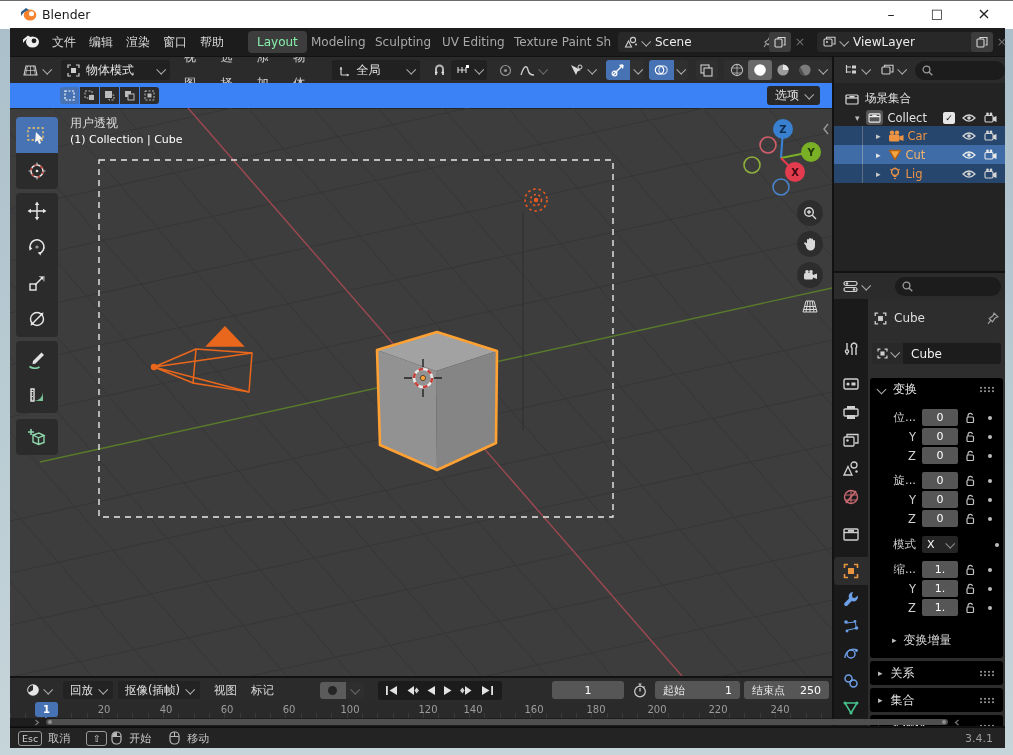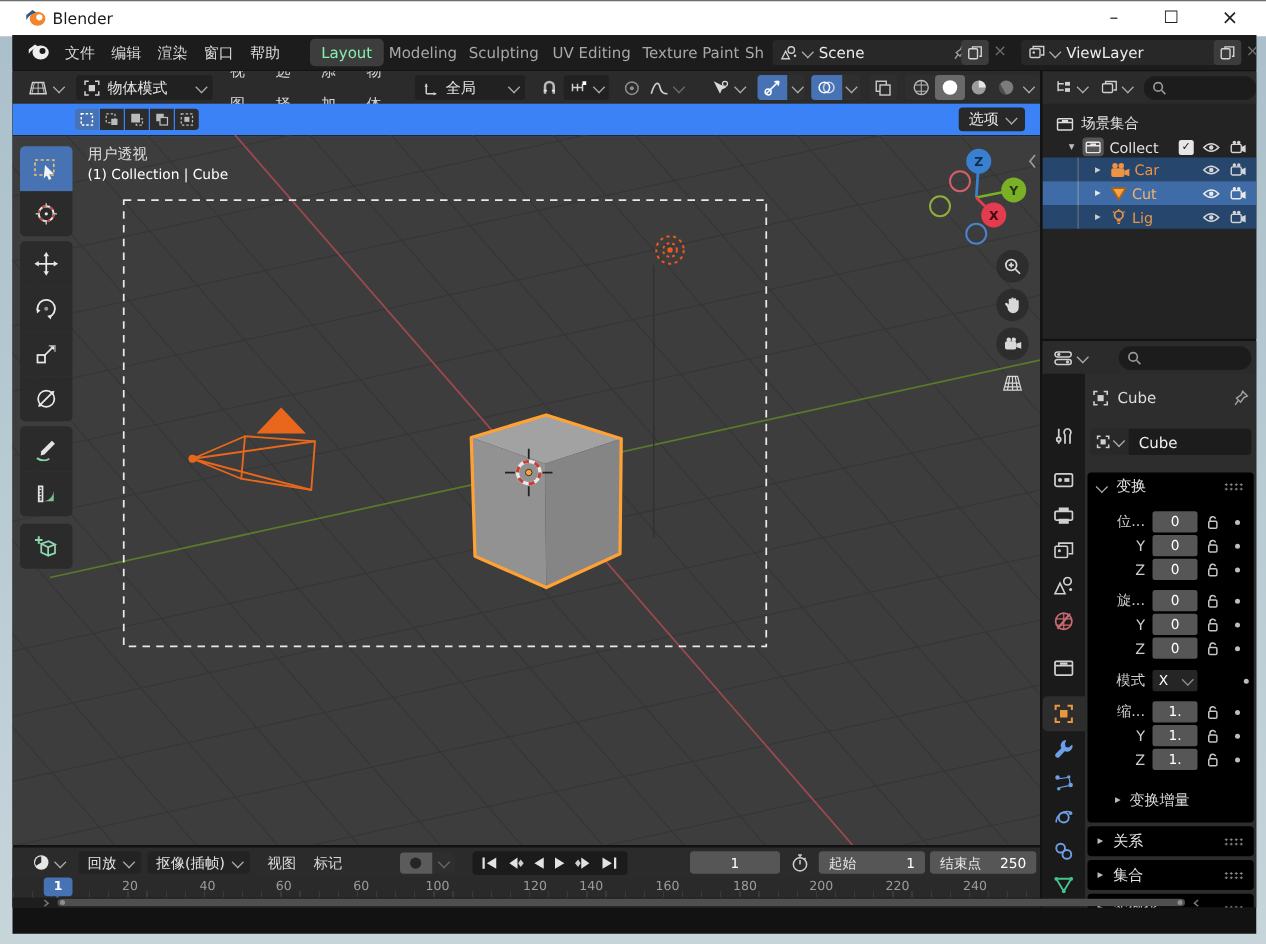--- a/index.html
+++ b/index.html
@@ -885,14 +885,32 @@
         </svg>
       <div class="ab" style="left:36px;top:1px;width:902px;height:6px;background:#4f4f4f;border-radius:3px"></div>
       <span class="ab" style="left:38px;top:2px;width:4px;height:4px;border-radius:50%;background:#8f8f8f"></span>
       <span class="ab" style="left:932px;top:2px;width:4px;height:4px;border-radius:50%;background:#8f8f8f"></span>
       <svg class="ab" style="left:944px;top:1px" width="6" height="7" viewBox="0 0 6 7">
           <path d="M4.5 1 L1.5 3.5 L4.5 6" stroke="#777" fill="none" stroke-width="1.2"></path>
         </svg>
     </div>
   </div>
 
+  <div class="ab flex" style="left:10px;top:727px;width:995px;height:20px;background:#232323;border-top:1px solid #0d0d0d">
+    <span class="kc" style="margin-left:8px">Esc</span>
+    <span style="margin-left:6px;font-size:11px;color:#c9c9c9">取消</span>
+    <span class="kc" style="margin-left:16px;width:13px;text-align:center">⇧</span>
+    <svg style="margin-left:4px" width="11" height="14" viewBox="0 0 11 14">
+      <rect x="1" y="1" width="9" height="12" rx="4" fill="none" stroke="#b9b9b9" stroke-width="1.2"></rect>
+      <path d="M1.3 5.5 H9.7 M5.5 1 V5.5" stroke="#b9b9b9" stroke-width="1"></path>
+      <path d="M5.5 1.2 a4 4 0 0 0 -4.2 4.3 L5.5 5.5Z" fill="#b9b9b9"></path>
+    </svg>
+    <span style="margin-left:7px;font-size:11px;color:#c9c9c9">开始</span>
+    <svg style="margin-left:18px" width="11" height="14" viewBox="0 0 11 14">
+      <rect x="1" y="1" width="9" height="12" rx="4" fill="none" stroke="#b9b9b9" stroke-width="1.2"></rect>
+      <path d="M1.3 5.5 H9.7 M5.5 1 V5.5" stroke="#b9b9b9" stroke-width="1"></path>
+    </svg>
+    <span style="margin-left:7px;font-size:11px;color:#c9c9c9">移动</span>
+    <span style="flex:1"></span>
+    <span style="margin-right:12px;font-size:11px;color:#9c9c9c">3.4.1</span>
+  </div>
 
 </div>
 
 </body></html>

